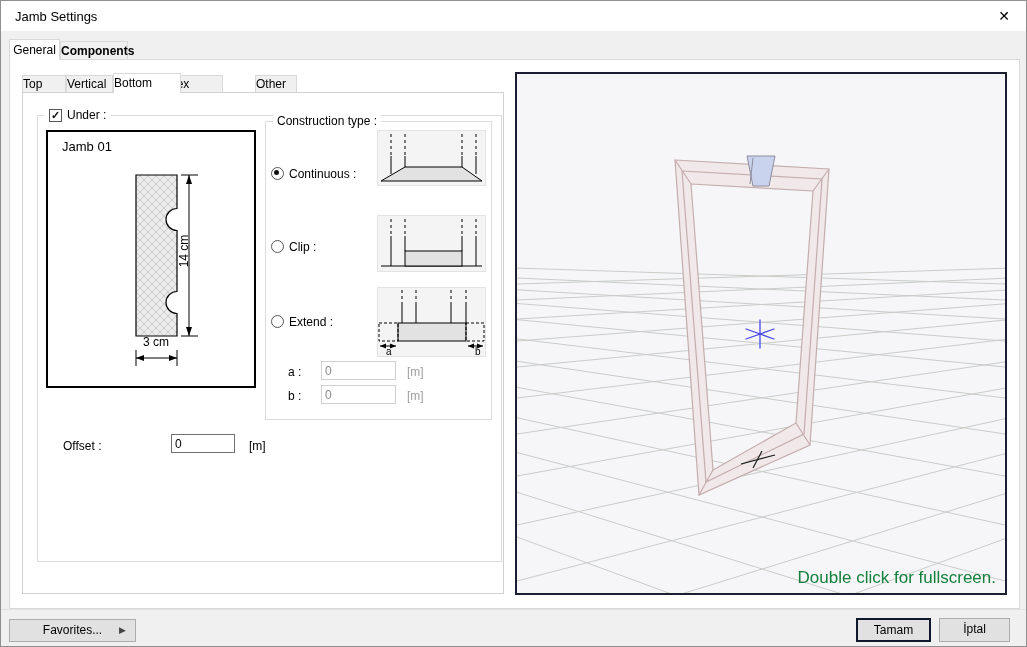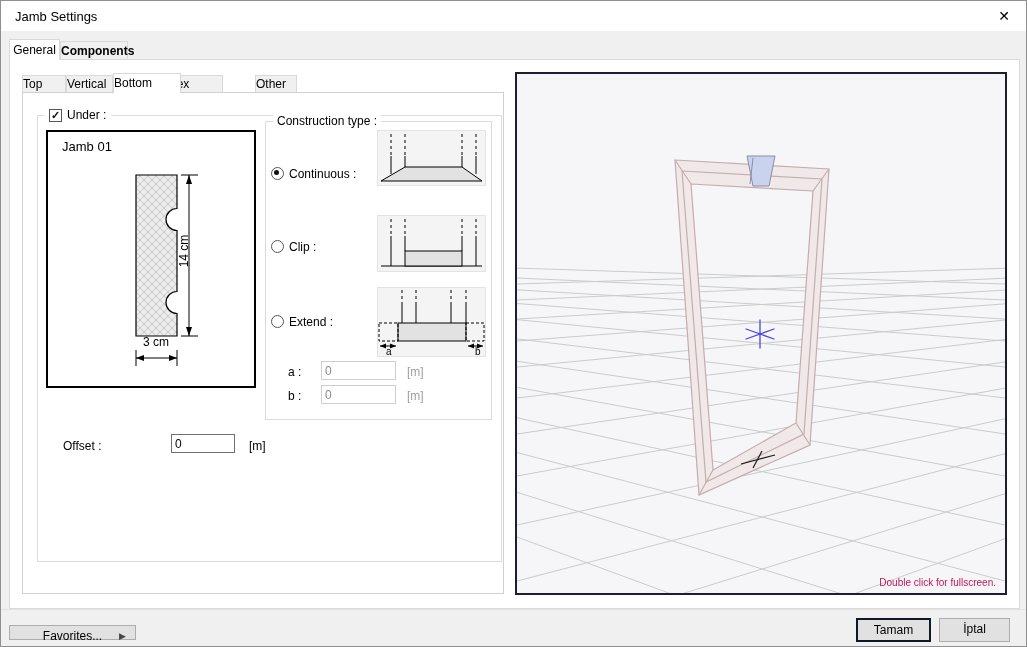--- a/index.html
+++ b/index.html
@@ -63,27 +63,27 @@
   .ab-input{position:absolute;left:298px;width:75px;height:19px;border:1px solid #cfcfcf;box-sizing:border-box;
             font-family:"Liberation Sans",sans-serif;font-size:12px;padding:0 3px;color:#8a8a8a;background:#fff;}
   .ab-unit{position:absolute;left:384px;color:#a0a0a0;}
   .rowa-l{top:272px;} .rowa-i{top:268px;} .rowa-u{top:272px;}
   .rowb-l{top:296px;} .rowb-i{top:292px;} .rowb-u{top:296px;}
 
   
   .preview{position:absolute;left:505px;top:12px;width:492px;height:523px;background:#f6f6f8;
            border:2px solid #1e1e32;box-sizing:border-box;}
   .preview svg{display:block;}
-  .hint{position:absolute;right:9px;bottom:5px;font-size:10px;color:#be185d;}
+  .hint{position:absolute;right:9px;bottom:5px;font-size:17px;color:#15803d;}
 
   
   .footer{position:absolute;left:0;top:608px;width:100%;height:39px;background:#f0f0f0;border-top:1px solid #e2e2e2;}
   .btn{position:absolute;background:#e1e1e1;border:1px solid #adadad;box-sizing:border-box;text-align:center;
        font-family:"Liberation Sans",sans-serif;font-size:12px;cursor:pointer;}
-  .favorites{left:8px;top:15px;width:127px;height:15px;line-height:21px;}
+  .favorites{left:8px;top:9px;width:127px;height:23px;line-height:21px;}
   .fav-arrow{position:absolute;right:9px;top:0;font-size:9px;color:#444;line-height:21px;}
   .ok{left:855px;top:8px;width:75px;height:24px;line-height:20px;border:2px solid #0f172a;background:#e1e1e1;}
   .cancel{left:938px;top:8px;width:71px;height:24px;line-height:21px;}
 </style>
 </head>
 <body>
 
 <div class="dlg">
 
   <div class="titlebar">

